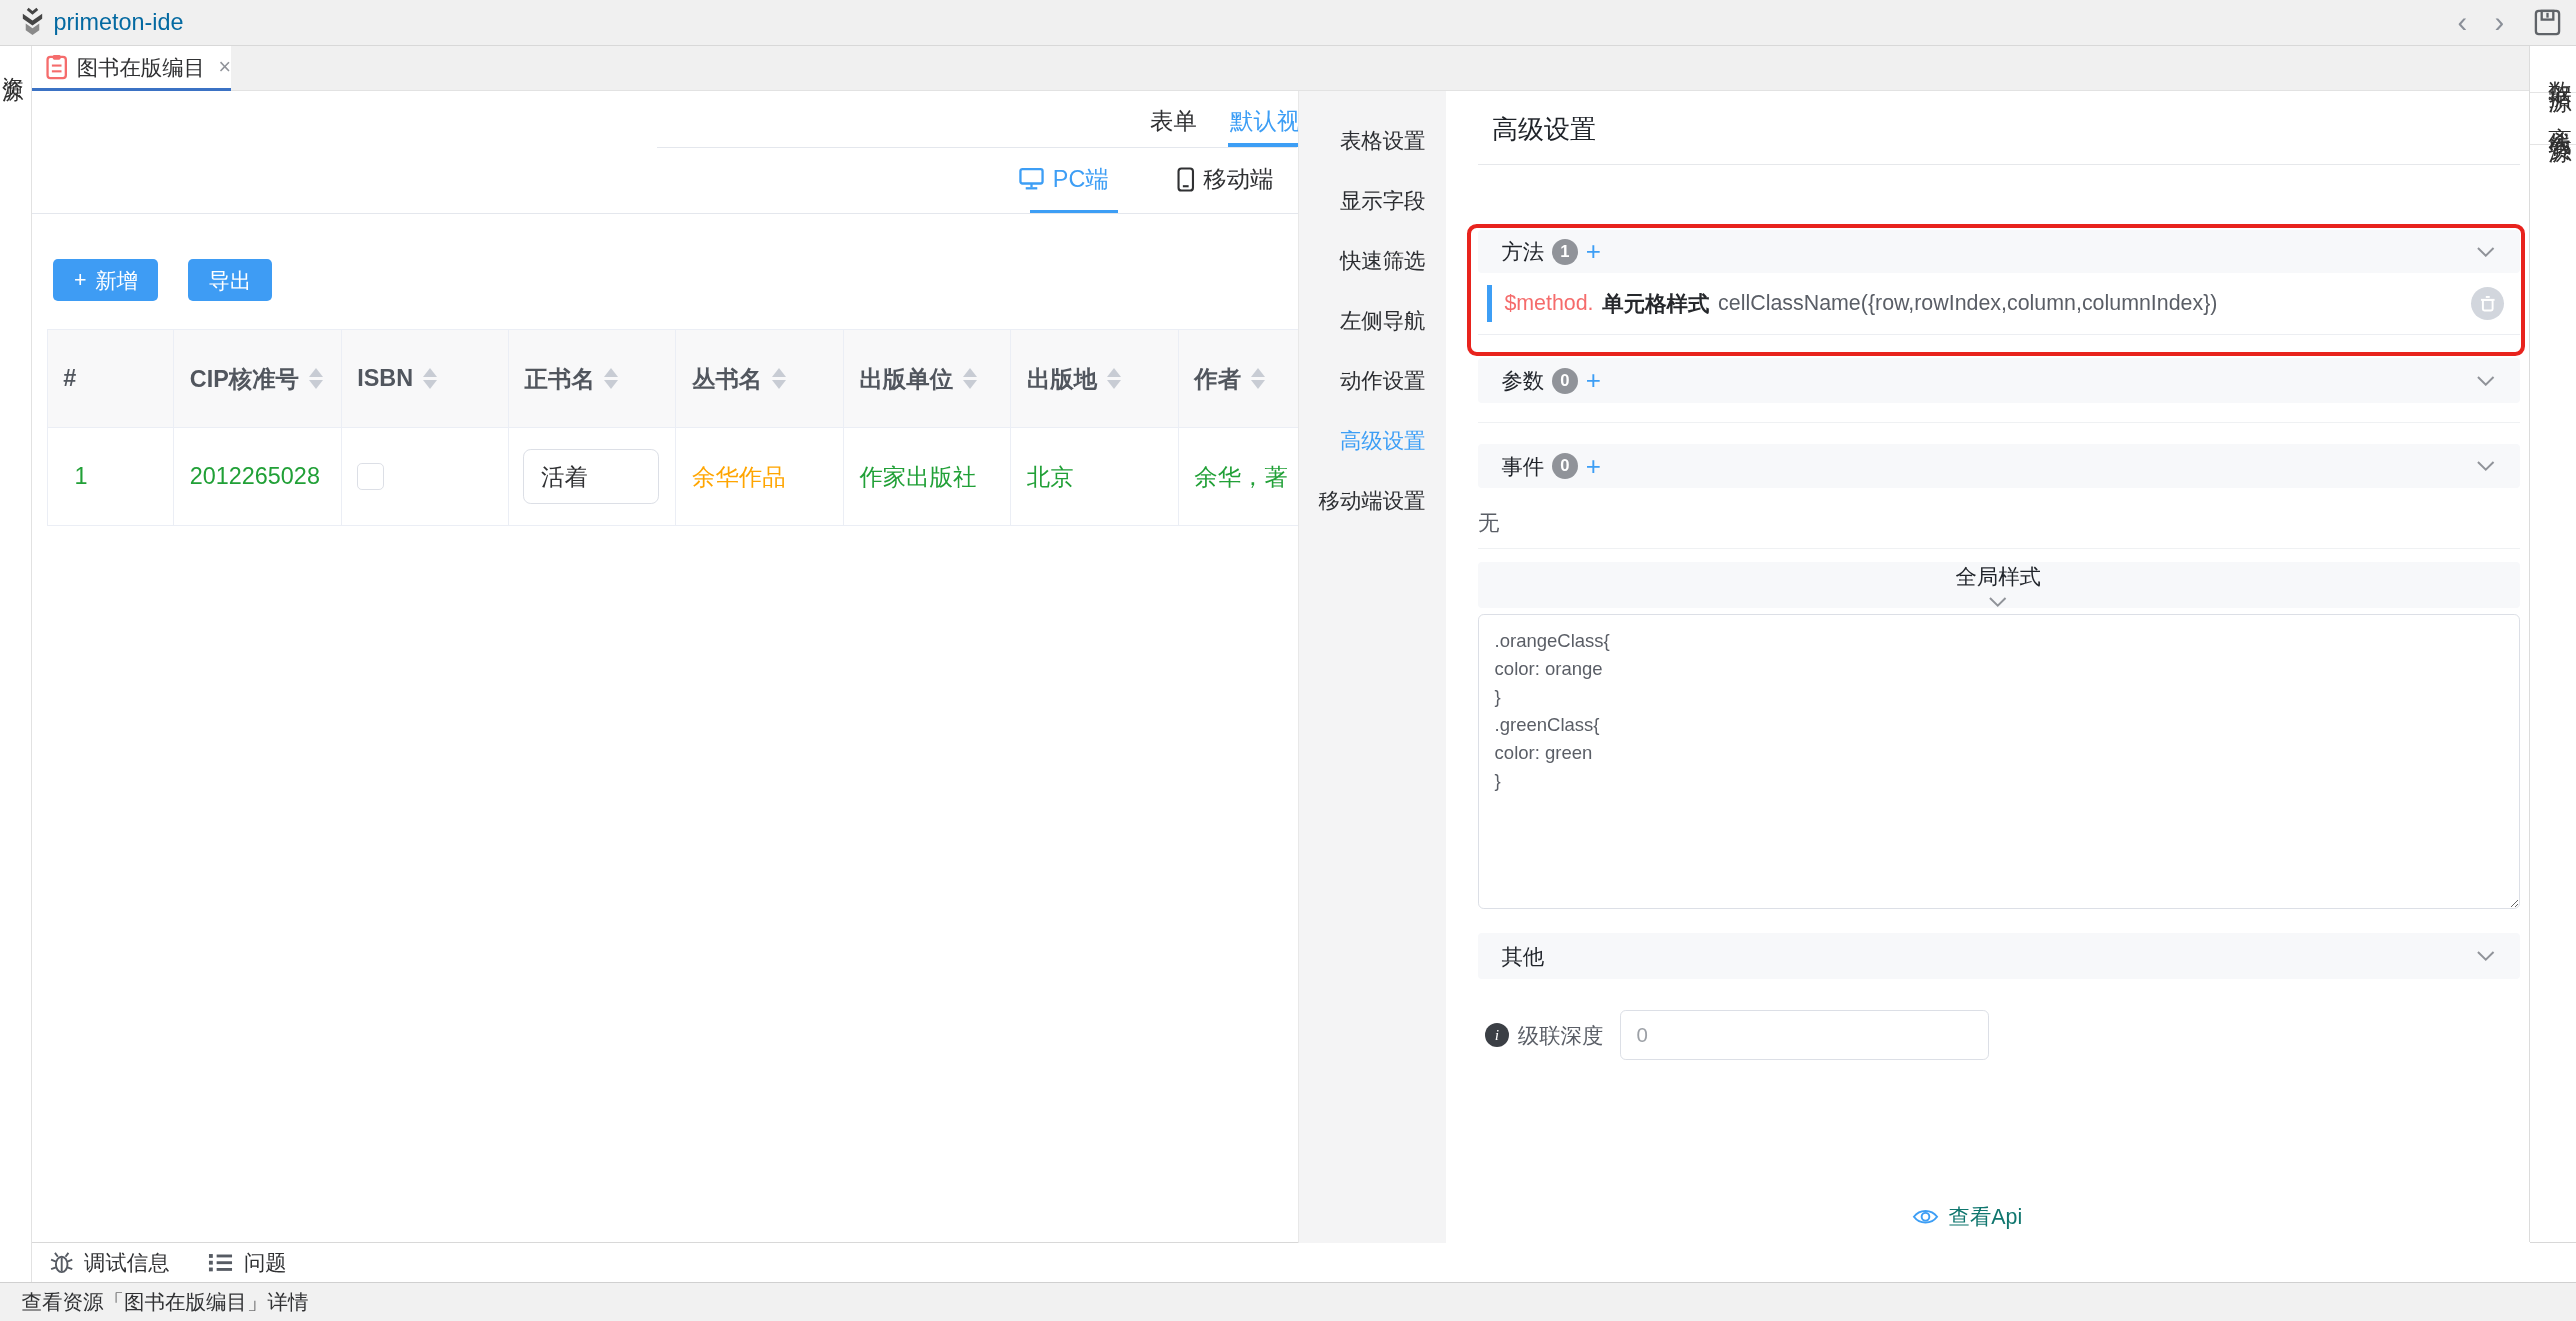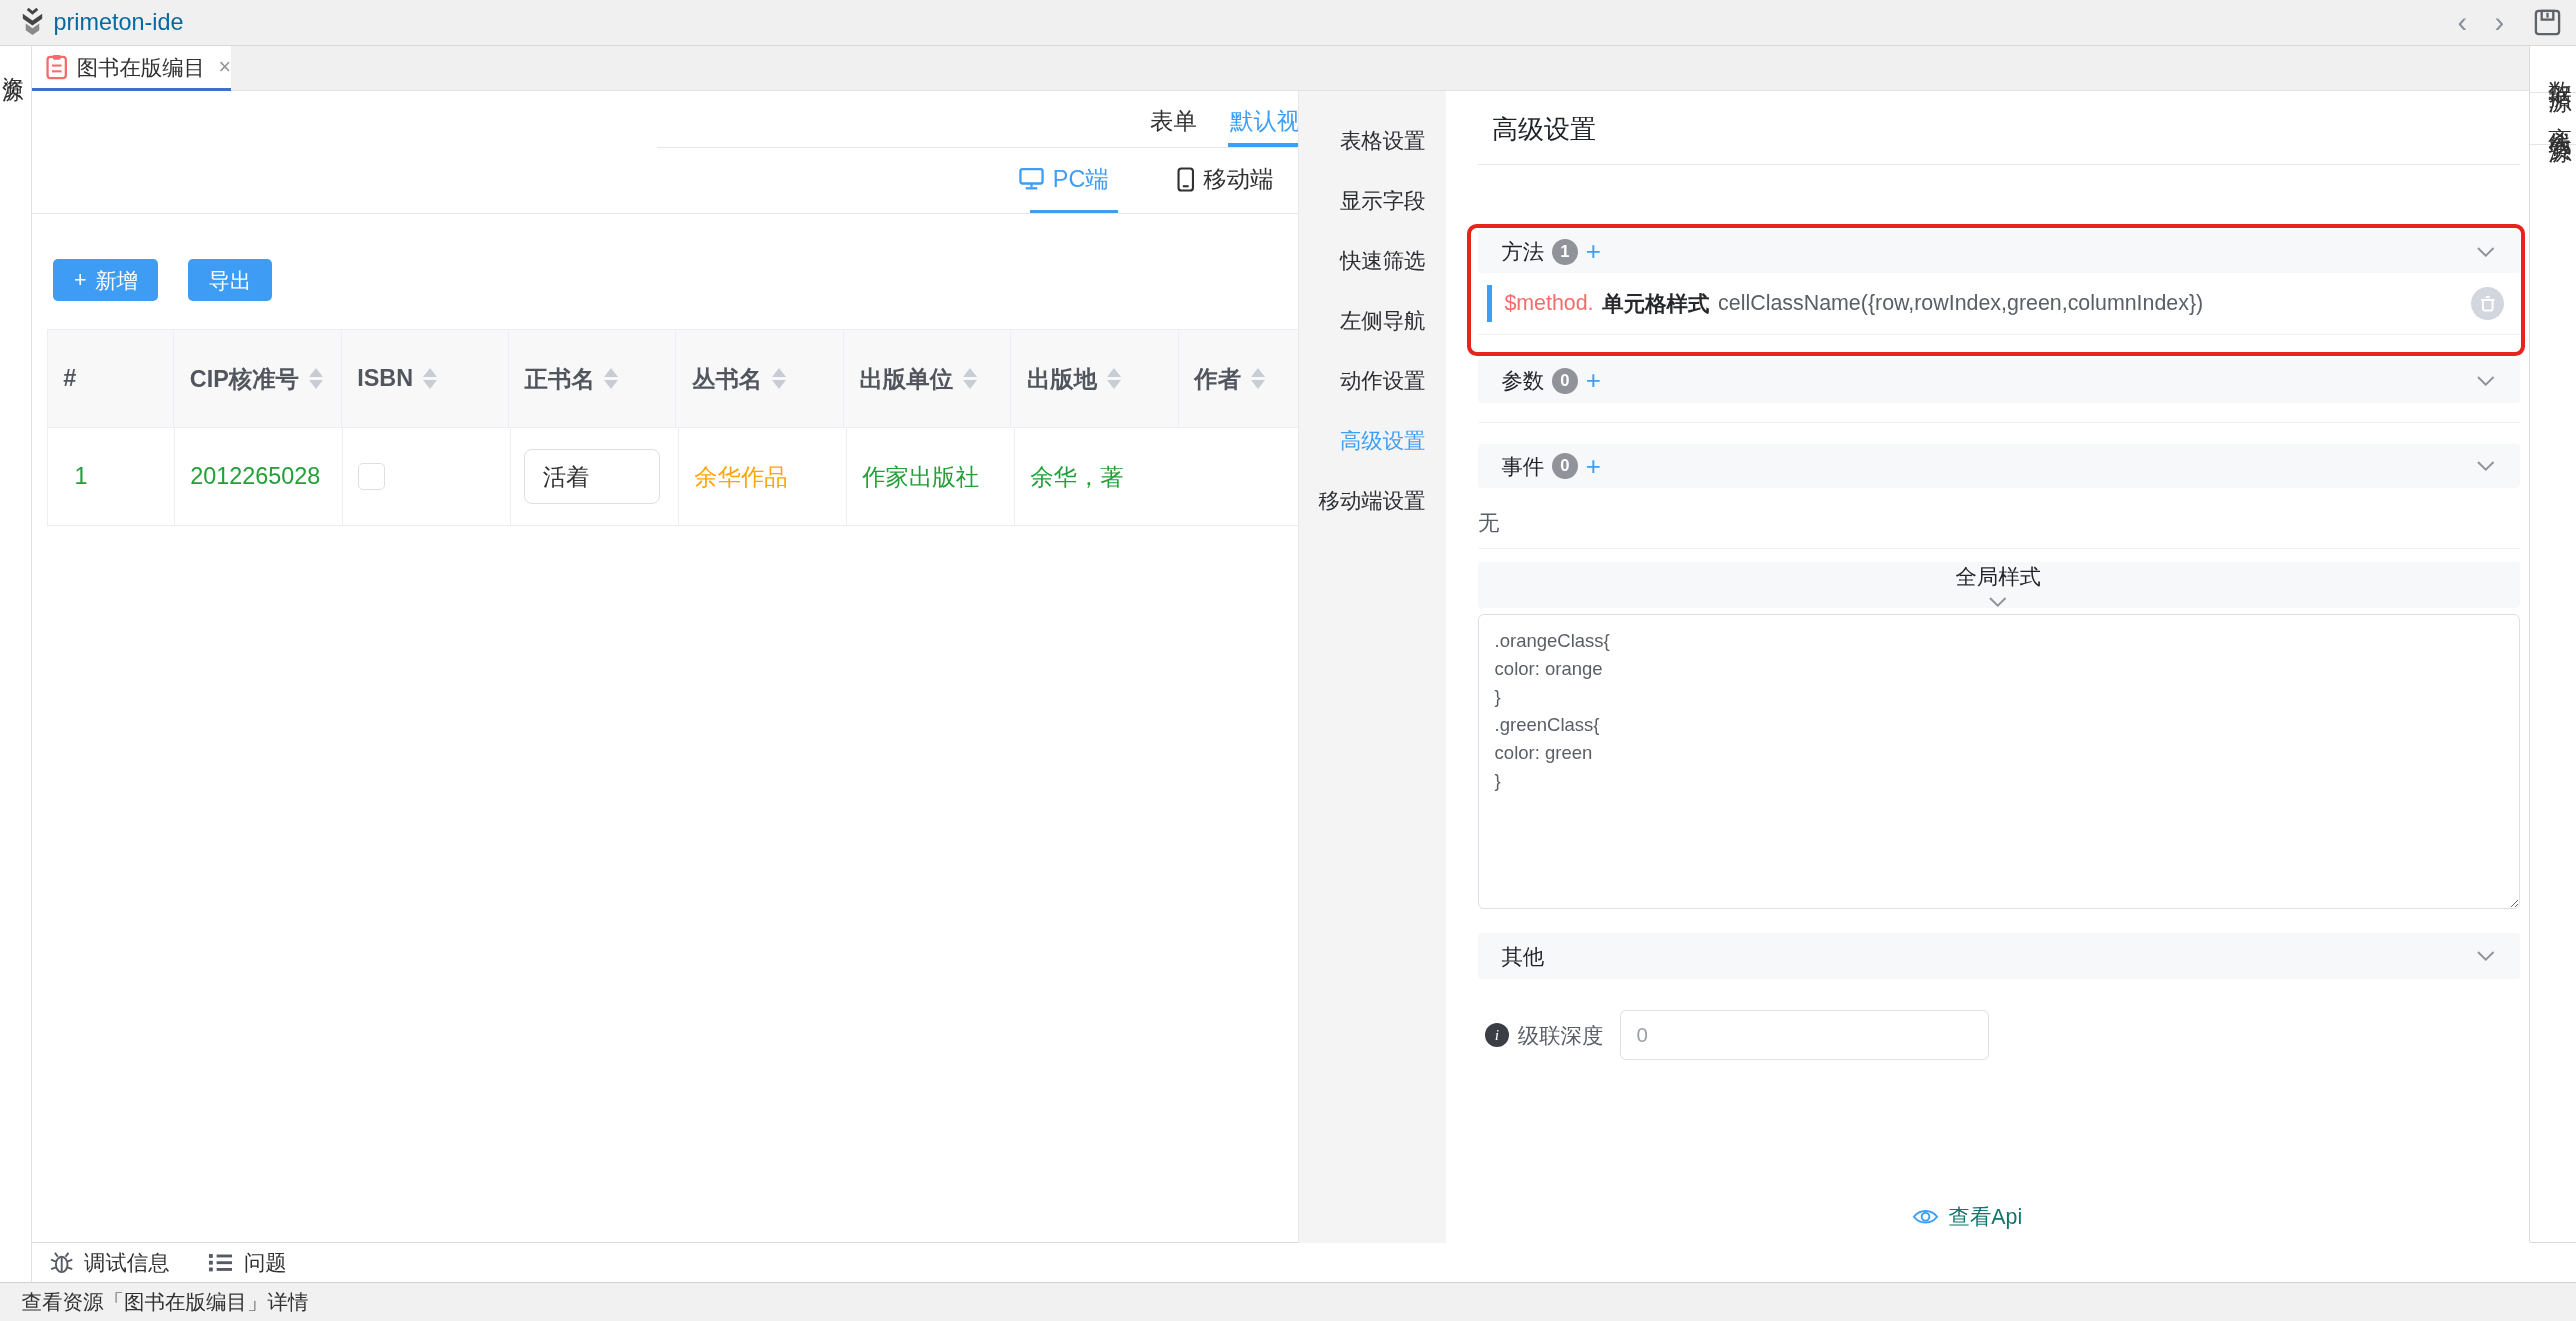--- a/index.html
+++ b/index.html
@@ -244,20 +244,21 @@
         <div class="t-cell green" style="width:127px; padding-left:27px;">1</div>
         <div class="t-cell green" style="width:168px;">2012265028</div>
         <div class="t-cell" style="width:168px;">
             <span class="checkbox"></span>
           </div>
         <div class="t-cell" style="width:168px; padding-left:13.6px;">
             <input class="cell-input" value="活着" style="">
           </div>
         <div class="t-cell orange" style="width:168px;">余华作品</div>
         <div class="t-cell green" style="width:168px;">作家出版社</div>
+        <div class="t-cell green" style="width:168px;">北京</div>
         <div class="t-cell green" style="width:292px; border-right:none;">余华，著</div>
       </div>
     </div>
   </div>
 
   <div id="panel" class="abs">
     <div id="panel-menu">
       <div class="menu-item">表格设置</div>
       <div class="menu-item">显示字段</div>
       <div class="menu-item">快速筛选</div>
@@ -279,21 +280,21 @@
         <span>
           <svg width="19.5" height="11.7" viewBox="0 0 20 12">
               <polyline points="2,2 10,10 18,2" fill="none" stroke="#909399" stroke-width="2"></polyline>
             </svg>
         </span>
       </div>
       <div id="method-row">
         <span class="accent"></span>
         <span class="m-prefix">$method.</span>
         <span class="m-name">单元格样式</span>
-        <span class="m-sig">cellClassName({row,rowIndex,green,columnIndex})</span>
+        <span class="m-sig">cellClassName({row,rowIndex,column,columnIndex})</span>
         <span class="bar-spacer"></span>
         <span class="trash-btn">
           <svg width="17.5" height="17.5" viewBox="0 0 18 18">
             <line x1="2" y1="5" x2="16" y2="5" stroke="#fff" stroke-width="2"></line>
             <line x1="7" y1="2" x2="11" y2="2" stroke="#fff" stroke-width="2"></line>
             <rect x="4" y="5" width="10" height="11" rx="1.5" fill="none" stroke="#fff" stroke-width="2"></rect>
           </svg>
         </span>
       </div>
       <div id="annotation-box"></div>

